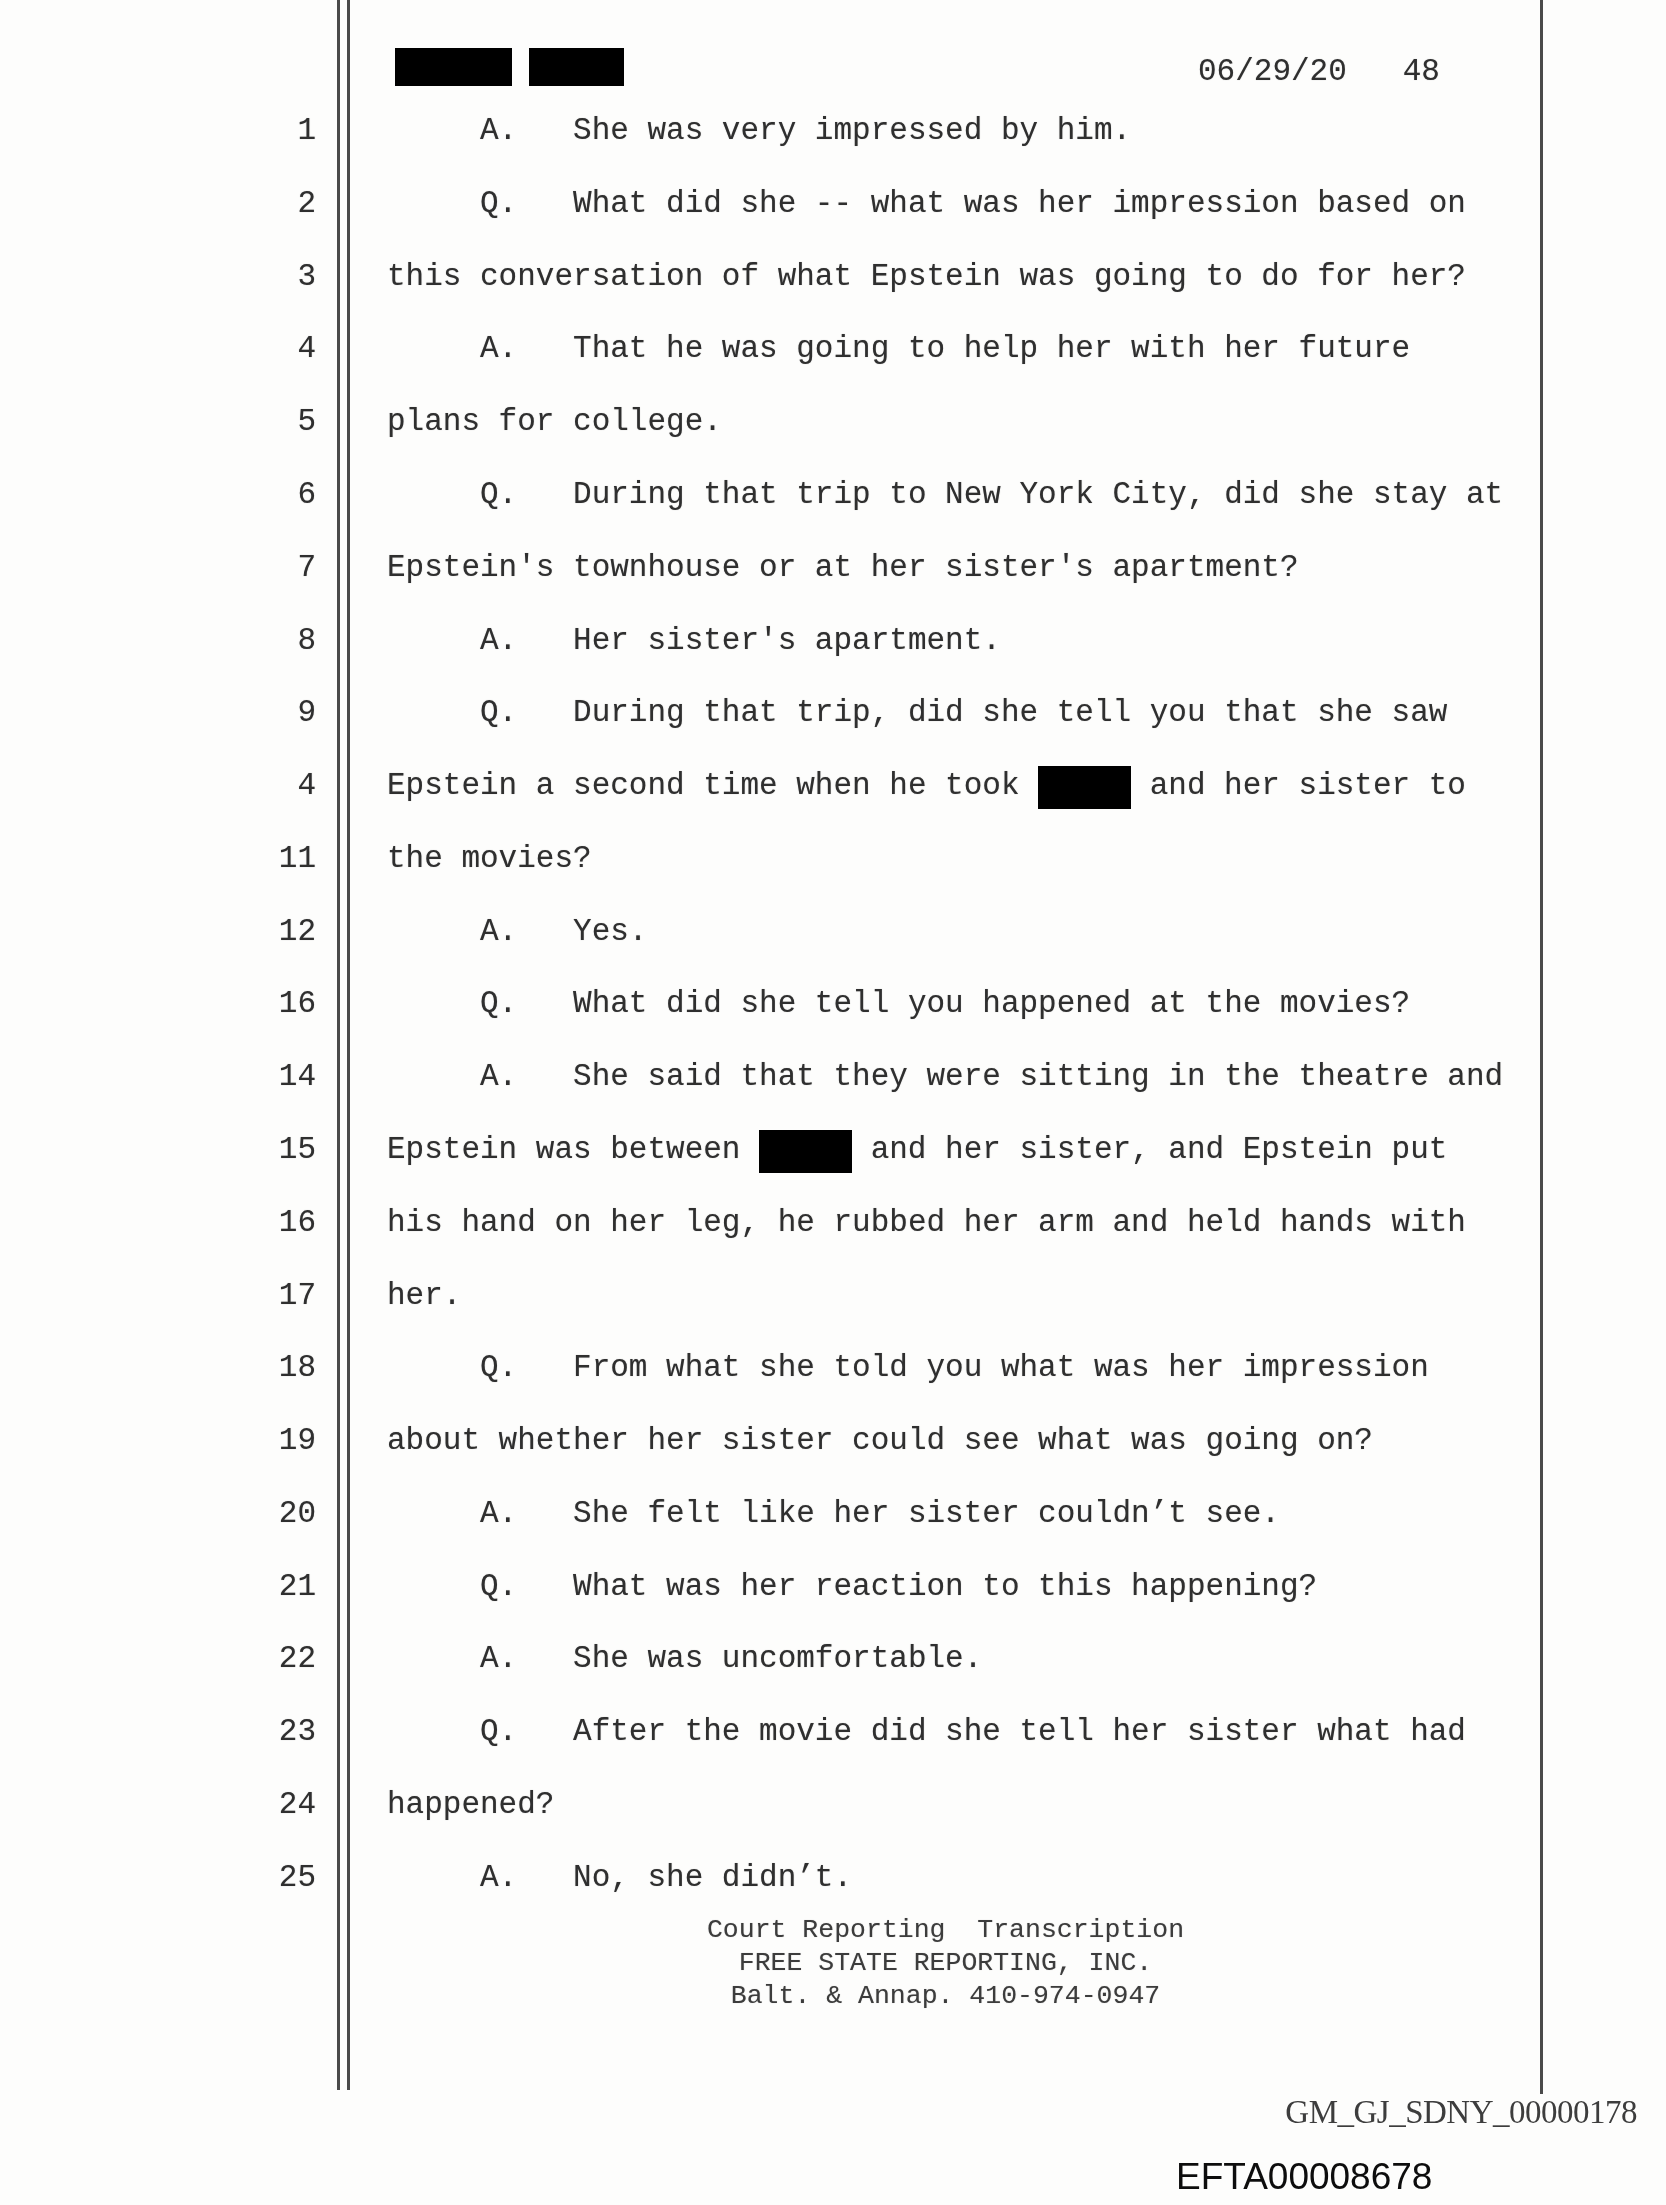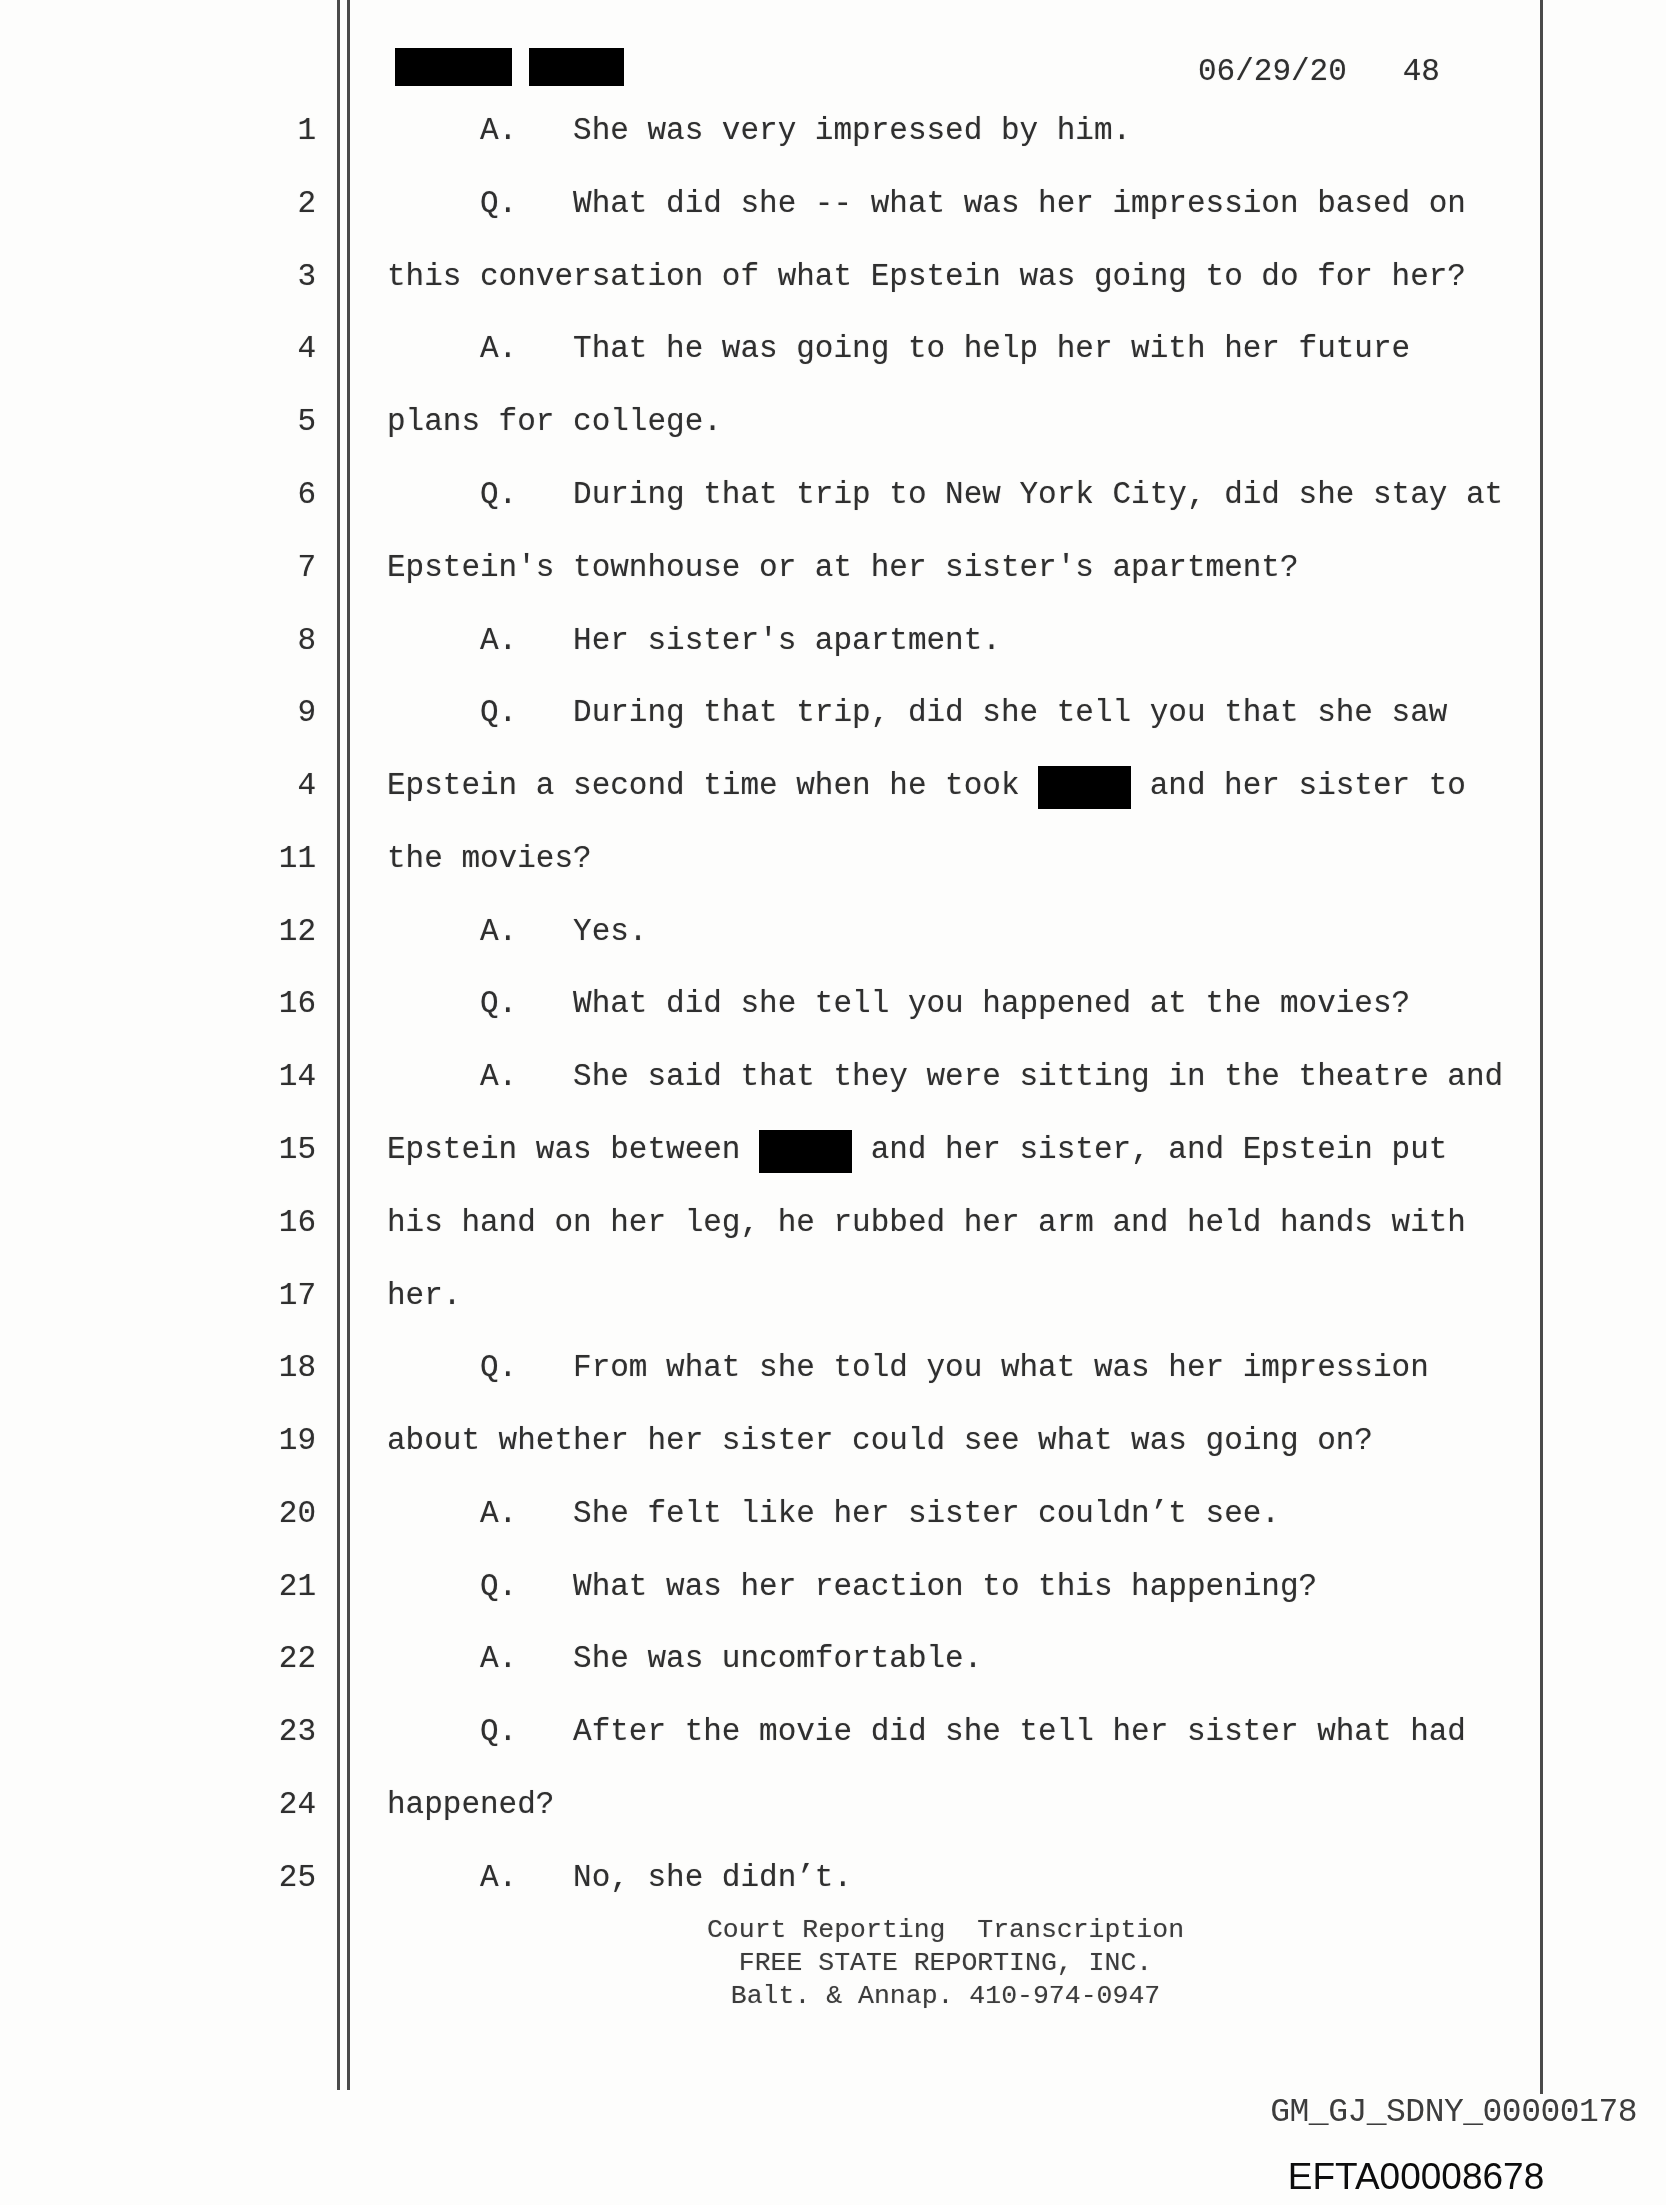--- a/index.html
+++ b/index.html
@@ -39,26 +39,26 @@
   
   .footer{
     position:absolute;left:387px;top:1914px;width:1117px;
     text-align:center;font-size:26.5px;line-height:33px;
     color:#3c3c3c;text-shadow:0 0 1px rgba(40,40,40,.3);
   }
   .footer div{white-space:pre;}
   
   .bates1{
     position:absolute;left:1176px;top:2094px;width:461px;
-    text-align:right;font-family:Liberation Mono, monospace;
+    text-align:right;font-family:Liberation Serif, serif;
     font-size:33px;color:#3d3d3d;letter-spacing:-0.5px;
   }
   .bates2{
     position:absolute;left:1176px;top:2156px;width:480px;
-    text-align:center;font-family:"Liberation Sans","DejaVu Sans",sans-serif;
+    text-align:left;font-family:"Liberation Sans","DejaVu Sans",sans-serif;
     font-size:37px;color:#0d0d0d;
   }
 </style>
 </head>
 <body>
 
 <div class="page">
 
   <div class="vrule inner-left"></div>
   <div class="vrule outer-left"></div>

